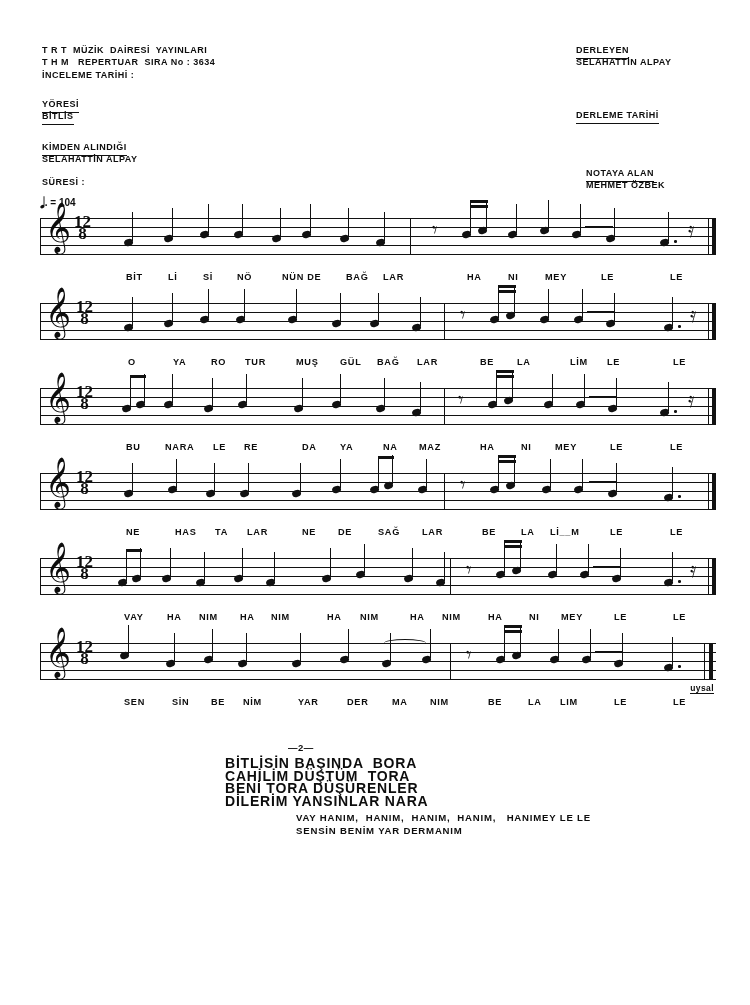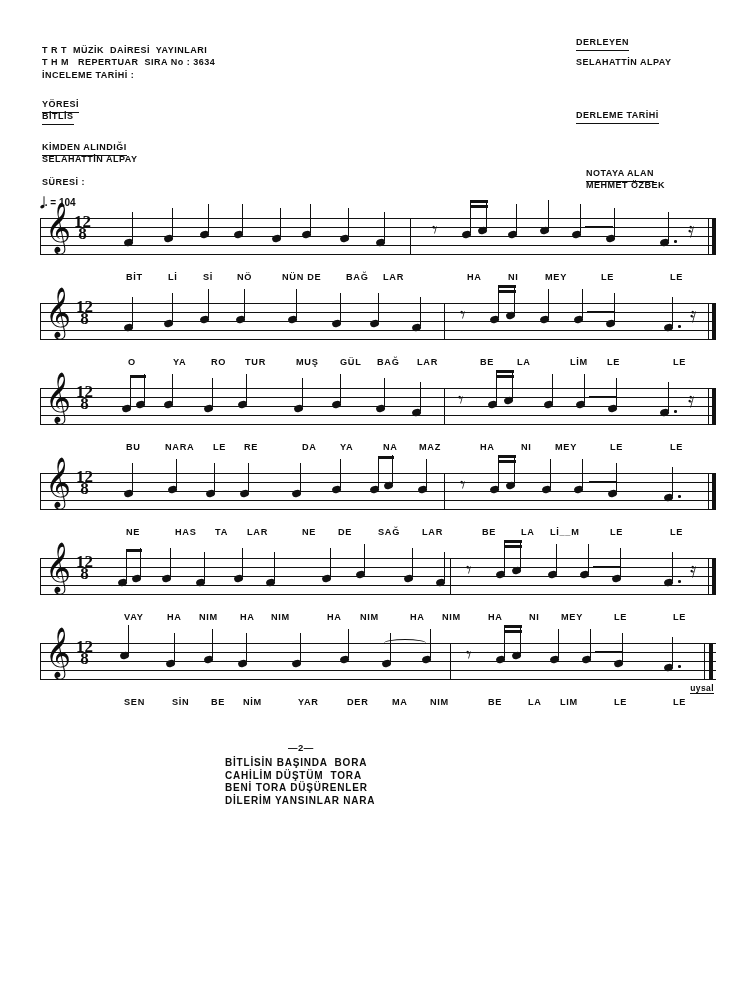--- a/index.html
+++ b/index.html
@@ -31,21 +31,21 @@
     line-height: 12.5px;
     font-weight: 700;
   }
   .hdr.small { font-size: 9px; letter-spacing: 0.5px; }
   .ul { border-bottom: 1.2px solid #111; padding-bottom: 1px; display: inline-block; }
 
   #trt-line1 { left: 42px; top: 44px; }
   #trt-line2 { left: 42px; top: 56px; }
   #trt-line3 { left: 42px; top: 69px; }
 
-  #derleyen-label { left: 576px; top: 36px; }
+  #derleyen-label { left: 576px; top: 44px; }
   #derleyen-name  { left: 576px; top: 56px; }
 
   #yore-label { left: 42px; top: 98px; }
   #yore-value { left: 42px; top: 110px; }
 
   #derleme-tarihi { left: 576px; top: 109px; }
 
   #kimden-label { left: 42px; top: 141px; }
   #kimden-value { left: 42px; top: 153px; }
 
@@ -213,21 +213,21 @@
     left: 288px;
     top: 742px;
     font-size: 9.5px;
     font-weight: 700;
     letter-spacing: 0.5px;
   }
   #verse2 {
     position: absolute;
     left: 225px;
     top: 757px;
-    font-size: 10px;
+    font-size: 14px;
     font-weight: 700;
     letter-spacing: 0.8px;
     line-height: 12.6px;
     white-space: pre;
   }
   #verse2-refrain {
     position: absolute;
     left: 296px;
     top: 812px;
     font-size: 9.6px;
@@ -685,14 +685,16 @@
       <span class="lyr" style="left:574px">LE</span>
       <span class="lyr" style="left:633px">LE</span>
     </div>
   </div>
 
   <div id="verse-num">—2—</div>
   <div id="verse2">BİTLİSİN BAŞINDA  BORA
 CAHİLİM DÜŞTÜM  TORA
 BENİ TORA DÜŞÜRENLER
 DİLERİM YANSINLAR NARA</div>
+  <div id="verse2-refrain">VAY HANIM,  HANIM,  HANIM,  HANIM,   HANIMEY LE LE
+SENSİN BENİM YAR DERMANIM</div>
 
 </div>
 
 </body></html>

